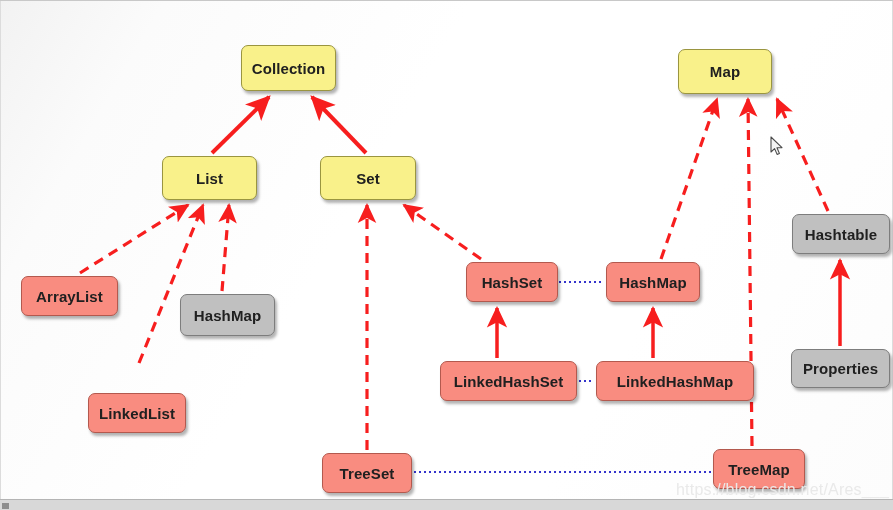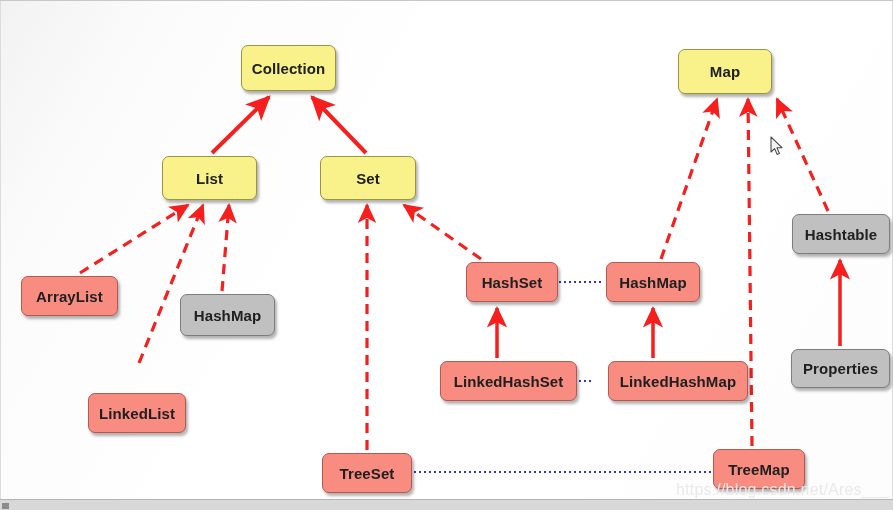--- a/index.html
+++ b/index.html
@@ -200,21 +200,21 @@
       </div>
       <div class="node impl" style="left: 88px; top: 365px; width: 98px; height: 40px; margin-top: 27px;">
         <span>LinkedList</span>
       </div>
       <div class="node legacy" style="left: 791px; top: 348px; width: 99px; height: 39px;">
         <span>Properties</span>
       </div>
       <div class="node impl" style="left: 440px; top: 360px; width: 137px; height: 40px;">
         <span>LinkedHashSet</span>
       </div>
-      <div class="node impl" style="left: 596px; top: 360px; width: 140px; height: 40px; margin-left: 12px;">
+      <div class="node impl" style="left: 596px; top: 360px; width: 158px; height: 40px;">
         <span>LinkedHashMap</span>
       </div>
       <div class="node impl" style="left: 322px; top: 452px; width: 90px; height: 40px;">
         <span>TreeSet</span>
       </div>
       <div class="node impl" style="left: 713px; top: 448px; width: 92px; height: 40px;">
         <span>TreeMap</span>
       </div>
     </div>
 

